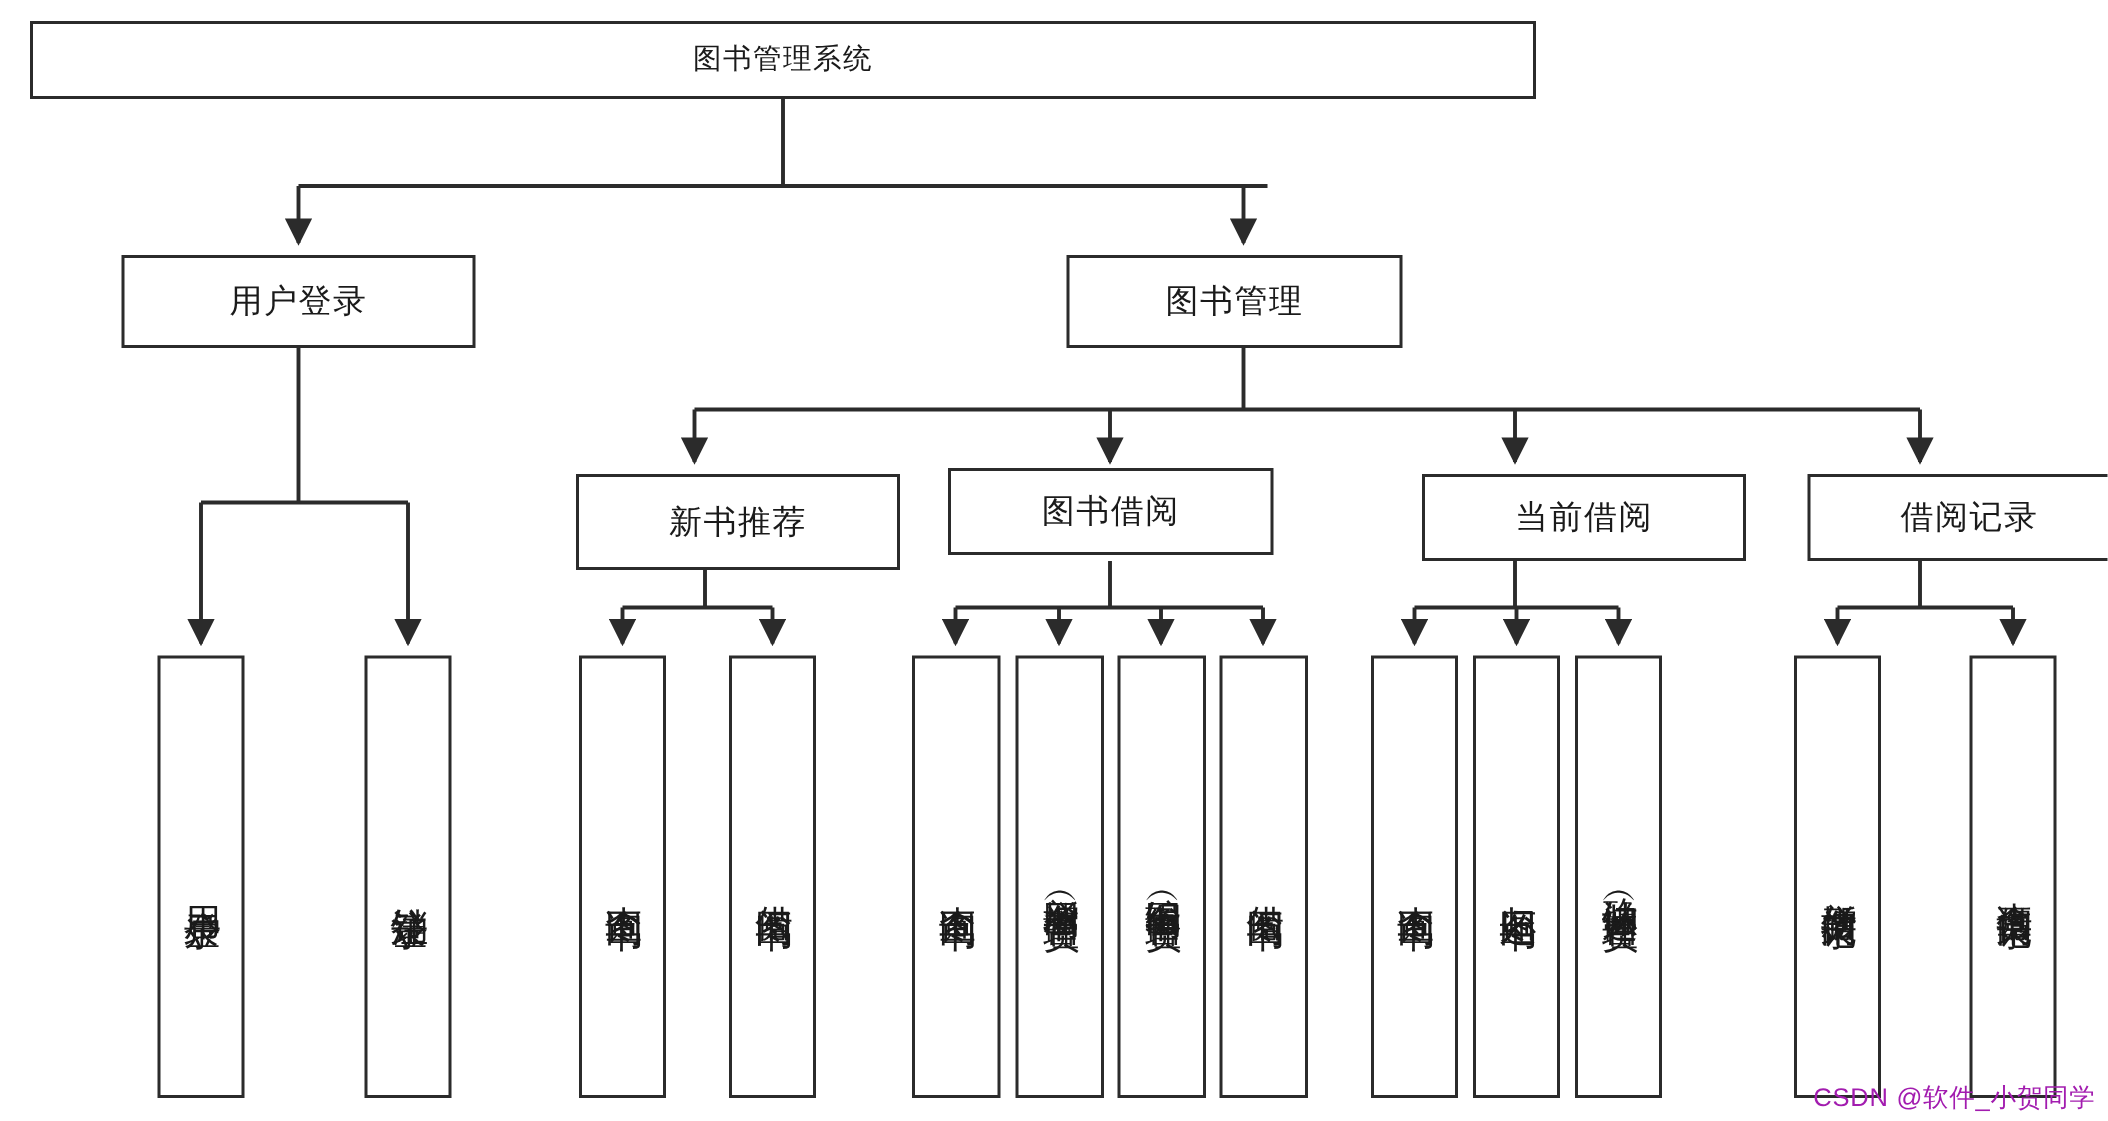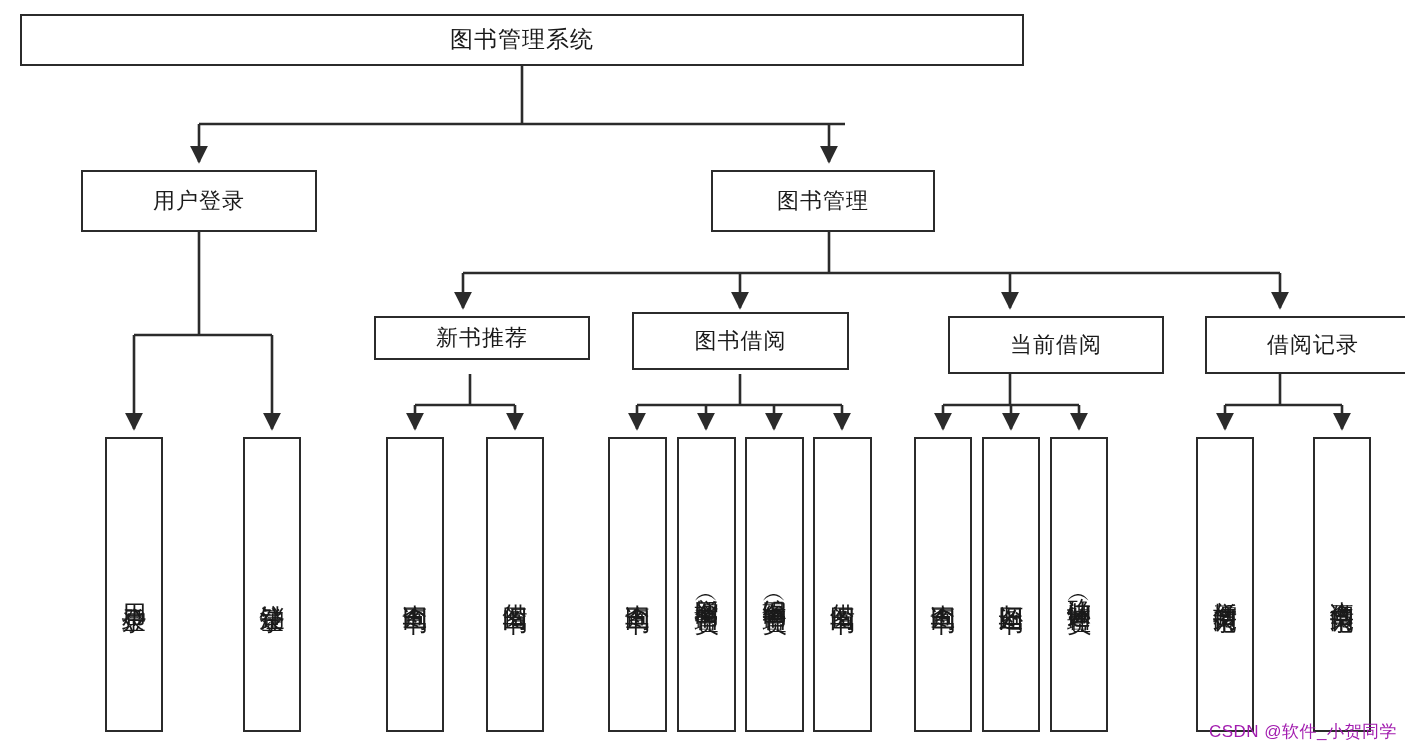--- a/index.html
+++ b/index.html
@@ -23,21 +23,21 @@
   }
   .node .label{
     display:block;
     text-align:center;
     line-height:1.18;
     color:#1a1a1a;
     white-space:pre-wrap;
   }
   
   .h-node .label{font-size:22px;letter-spacing:1px;}
-  .h-node.root .label{font-size:23px;}
+  .h-node.root .label{font-size:19px;}
 
   
   .v-node{
     align-items:flex-start;
     justify-content:center;
     padding-top:6px;
   }
   .v-node .label{
     writing-mode:vertical-rl;
     text-orientation:upright;
@@ -117,21 +117,21 @@
     <span class="label">图书管理系统</span>
   </div>
 
   <div class="node h-node" style="left:81px;top:170px;width:236px;height:62px;">
     <span class="label">用户登录</span>
   </div>
   <div class="node h-node" style="left:711px;top:170px;width:224px;height:62px;">
     <span class="label">图书管理</span>
   </div>
 
-  <div class="node h-node" style="left:374px;top:316px;width:216px;height:44px;">
+  <div class="node h-node" style="left:384px;top:316px;width:216px;height:64px;">
     <span class="label">新书推荐</span>
   </div>
   <div class="node h-node" style="left:632px;top:312px;width:217px;height:58px;">
     <span class="label">图书借阅</span>
   </div>
   <div class="node h-node" style="left:948px;top:316px;width:216px;height:58px;">
     <span class="label">当前借阅</span>
   </div>
   <div class="node h-node" style="left:1172px;top:316px;width:216px;height:58px;margin-left:33px;">
     <span class="label">借阅记录</span>

